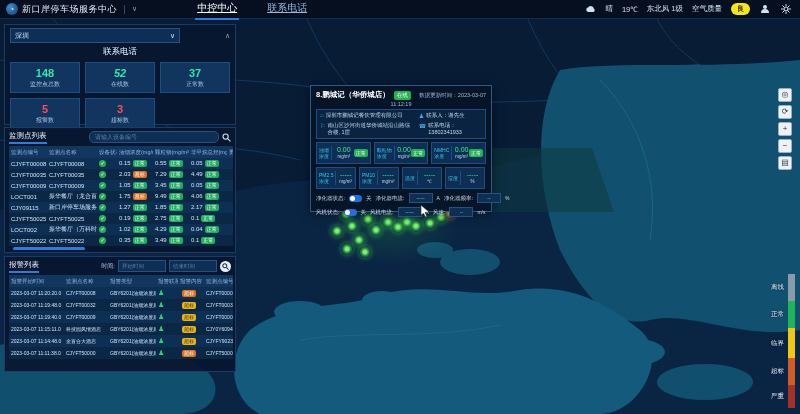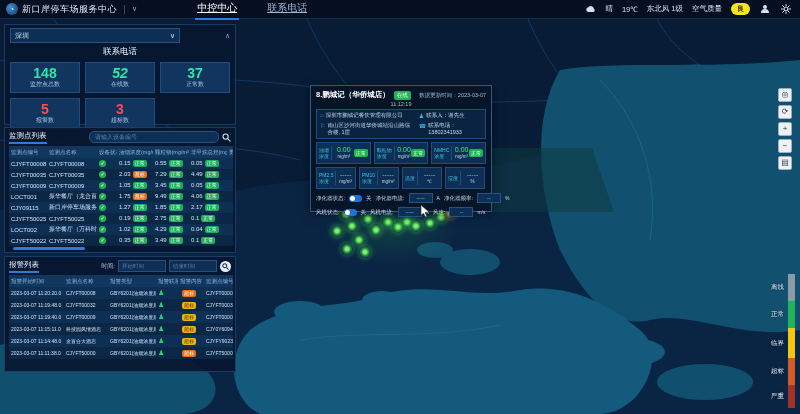--- a/index.html
+++ b/index.html
@@ -32,21 +32,21 @@
   #stats-panel{left:4px;top:24px;width:232px;height:101px;padding:3px 5px;}
   .region-row{display:flex;align-items:center;}
   .region-select{width:160px;height:13px;background:#0d2f55;border:1px solid #28517f;
       display:flex;align-items:center;justify-content:space-between;padding:0 4px;
       font-size:7px;color:#cfe2f5;cursor:pointer;}
   .collapse{margin-left:auto;color:#7fa8d9;font-size:7px;cursor:pointer;}
   .stats-title{text-align:center;font-size:8.5px;color:#eaf4ff;margin:3px 0 4px;}
   #stats-grid{display:grid;grid-template-columns:repeat(3,1fr);gap:5px;}
   .stat-card{background:#11355e;border:1px solid #1d4e82;height:29px;display:flex;
       flex-direction:column;align-items:center;justify-content:center;}
-  .stat-value{font-size:14px;font-weight:bold;line-height:12px;}
+  .stat-value{font-size:11px;font-weight:bold;line-height:12px;}
   .stat-label{font-size:6px;color:#a9c4e4;margin-top:1px;}
 
   #points-panel{left:4px;top:127px;width:232px;height:126px;padding:2px 4px;}
   #alarm-panel{left:4px;top:256px;width:232px;height:116px;padding:2px 4px;}
   .panel-head{display:flex;align-items:center;height:14px;gap:3px;}
   .panel-title{font-size:7.5px;color:#eaf4ff;border-bottom:2px solid #2f7bd9;
                padding-bottom:1px;white-space:nowrap;}
   .search-wrap{margin-left:auto;display:flex;align-items:center;gap:3px;}
   .search-input{width:118px;height:10px;background:#0d2f55;border:1px solid #28517f;
       border-radius:5px;font-size:6px;color:#cfe2f5;padding:0 5px;outline:none;}

